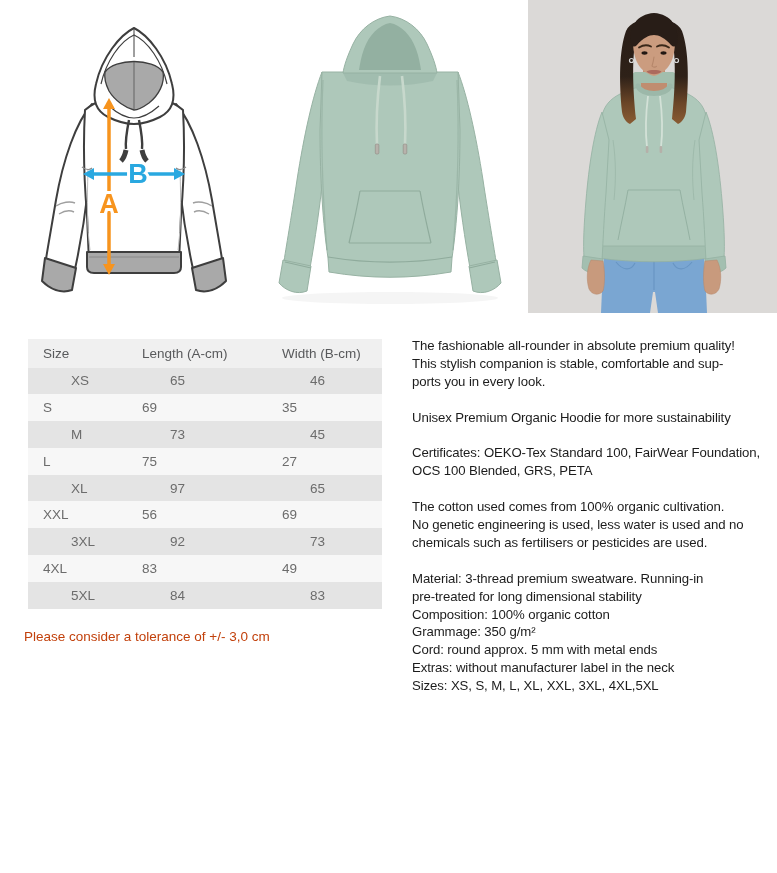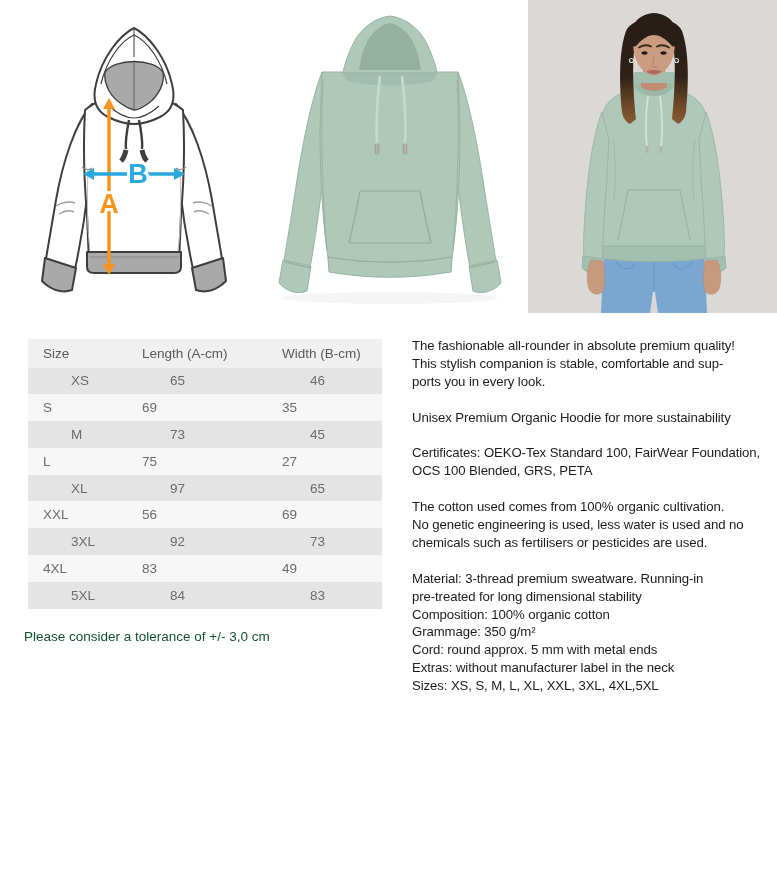--- a/index.html
+++ b/index.html
@@ -15,21 +15,21 @@
 
   .size-table { position:absolute; left:28px; top:339px; width:354px; font-size:13.5px; color:#6c6c6c; }
   .t-row { display:flex; align-items:center; height:26.8px; }
   .t-row--head { height:28.5px; background:#f0f0f0; color:#58595b; }
   .t-odd  { background:#e4e4e4;padding-left:28px; }
   .t-even { background:#f7f7f7; }
   .tc1 { width:114px; padding-left:15px; box-sizing:border-box; }
   .tc2 { width:140px; }
   .tc3 { flex:1; }
 
-  .tolerance { position:absolute; left:24px; top:629px; font-size:13.5px; color:#14532d; }
+  .tolerance { position:absolute; left:24px; top:629px; font-size:13.5px; color:#c2410c; }
 
   .description {
     position:absolute; left:412px; top:337px; width:372px;
     font-size:13.2px; line-height:17.9px; color:#1c1c1c; letter-spacing:-0.1px;
   }
   .description p { margin:0 0 17.9px 0; white-space:pre-line; }
 </style>
 </head>
 <body>
 

